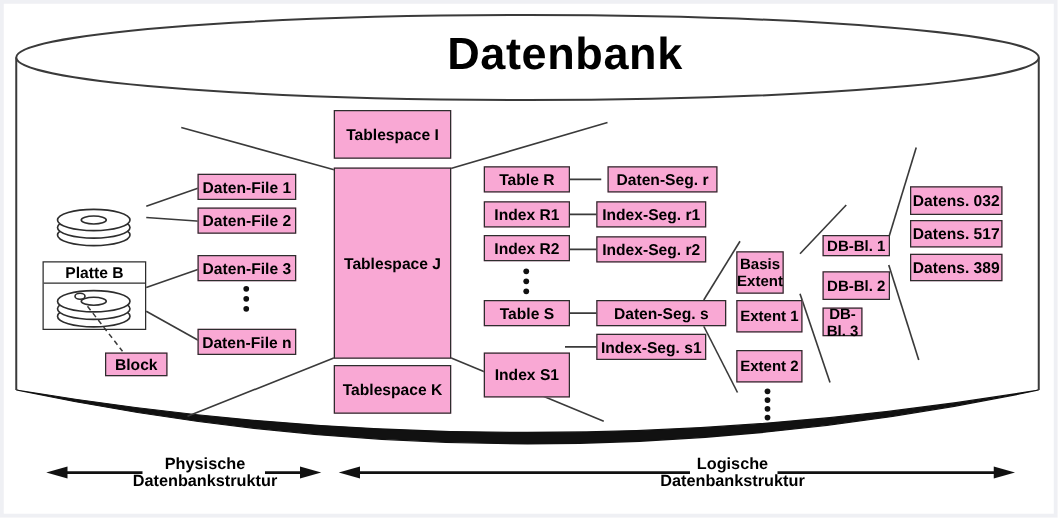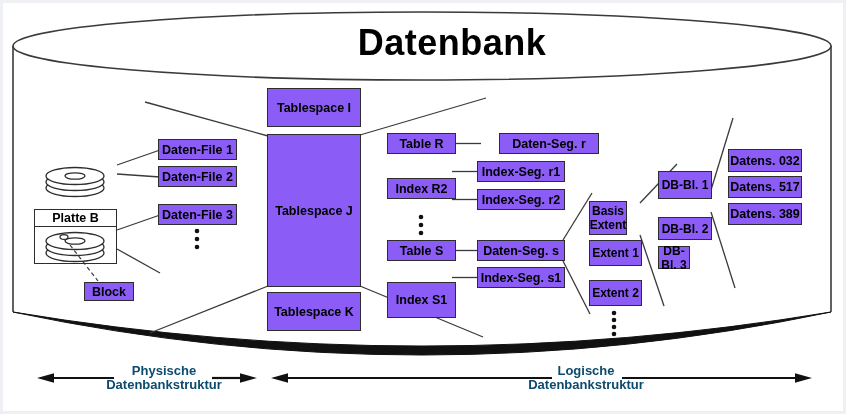--- a/index.html
+++ b/index.html
@@ -1,30 +1,30 @@
 <!DOCTYPE html>
 <html><head>
 <meta charset="utf-8">
 <style>
   html,body{margin:0;padding:0;background:#f3f3f6;font-family:"Liberation Sans",sans-serif;}
   #stage{position:relative;width:846px;height:414px;background:#ffffff;overflow:hidden;
          box-shadow:inset 0 0 0 3px #eff0f4;}
   #bg{position:absolute;left:0;top:0;}
-  .box{position:absolute;box-sizing:border-box;background:#8b5cf6;border:1.5px solid #2d2d2d;
+  .box{position:absolute;box-sizing:border-box;background:#f9a8d4;border:1.5px solid #2d2d2d;
        display:flex;align-items:center;justify-content:center;text-align:center;
        font-weight:bold;font-size:12.5px;color:#000;line-height:14px;}
   .box.sm{font-size:12px;}
   .disk-box{background:transparent;justify-content:flex-start;align-items:flex-start;}
   .disk-hdr{position:absolute;top:0;left:0;right:0;height:16px;border-bottom:1.4px solid #2d2d2d;
             display:flex;align-items:center;justify-content:center;background:transparent;
             font-weight:bold;font-size:12.5px;}
   .title{position:absolute;left:332px;top:22px;width:240px;text-align:center;
          font-size:36px;font-weight:bold;color:#000000;letter-spacing:0.5px;}
   .legend{position:absolute;width:140px;text-align:center;font-weight:bold;font-size:13px;
-          line-height:14px;color:#0c4a6e;}
+          line-height:14px;color:#000000;}
 </style>
 </head>
 <body>
 
 <div id="stage">
 
   <svg id="bg" width="846" height="414" viewBox="0 0 846 414">
 
     <path d="M13,46 L13,312 Q422,380 831,312 L831,46 Z" fill="#ffffff" stroke="none"></path>
 
@@ -124,41 +124,43 @@
   <div class="title">Datenbank</div>
 
   <div class="box disk-box" style="left:34px;top:209px;width:83px;height:55px">
     <div class="disk-hdr">Platte B</div>
   </div>
   <div class="box" style="left:84px;top:282px;width:50px;height:19px">Block</div>
 
   <div class="box" style="left:158px;top:139px;width:79px;height:21px">Daten-File 1</div>
   <div class="box" style="left:158px;top:166px;width:79px;height:21px">Daten-File 2</div>
   <div class="box" style="left:158px;top:204px;width:79px;height:21px">Daten-File 3</div>
+  <div class="box" style="left:158px;top:263px;width:79px;height:21px">Daten-File n</div>
 
   <div class="box" style="left:267px;top:88px;width:94px;height:39px">Tablespace I</div>
   <div class="box" style="left:267px;top:134px;width:94px;height:153px">Tablespace J</div>
   <div class="box" style="left:267px;top:292px;width:94px;height:39px">Tablespace K</div>
 
   <div class="box" style="left:387px;top:133px;width:69px;height:21px">Table R</div>
-  <div class="box" style="left:387px;top:178px;width:69px;height:21px">Index R2</div>
+  <div class="box" style="left:387px;top:161px;width:69px;height:21px">Index R1</div>
+  <div class="box" style="left:387px;top:188px;width:69px;height:21px">Index R2</div>
   <div class="box" style="left:387px;top:240px;width:69px;height:21px">Table S</div>
   <div class="box" style="left:387px;top:282px;width:69px;height:36px">Index S1</div>
 
-  <div class="box" style="left:499px;top:133px;width:100px;height:21px">Daten-Seg. r</div>
+  <div class="box" style="left:486px;top:133px;width:88px;height:21px">Daten-Seg. r</div>
   <div class="box" style="left:477px;top:161px;width:88px;height:21px">Index-Seg. r1</div>
   <div class="box" style="left:477px;top:189px;width:88px;height:21px">Index-Seg. r2</div>
-  <div class="box" style="left:477px;top:240px;width:88px;height:21px">Daten-Seg. s</div>
+  <div class="box" style="left:477px;top:240px;width:104px;height:21px">Daten-Seg. s</div>
   <div class="box" style="left:477px;top:267px;width:88px;height:21px">Index-Seg. s1</div>
 
   <div class="box sm" style="left:589px;top:201px;width:38px;height:34px;padding:0 0">Basis Extent</div>
   <div class="box sm" style="left:589px;top:240px;width:53px;height:26px">Extent 1</div>
   <div class="box sm" style="left:589px;top:280px;width:53px;height:26px">Extent 2</div>
 
-  <div class="box sm" style="left:658px;top:171px;width:54px;height:28px">DB-Bl. 1</div>
+  <div class="box sm" style="left:658px;top:188px;width:54px;height:17px">DB-Bl. 1</div>
   <div class="box sm" style="left:658px;top:217px;width:54px;height:23px">DB-Bl. 2</div>
   <div class="box sm" style="left:658px;top:246px;width:32px;height:23px">DB-Bl. 3</div>
 
   <div class="box" style="left:728px;top:149px;width:74px;height:23px">Datens. 032</div>
   <div class="box" style="left:728px;top:176px;width:74px;height:22px">Datens. 517</div>
   <div class="box" style="left:728px;top:203px;width:74px;height:22px">Datens. 389</div>
 
   <div class="legend" style="left:94px;top:364px">
     <div>Physische</div>
     <div>Datenbankstruktur</div>

